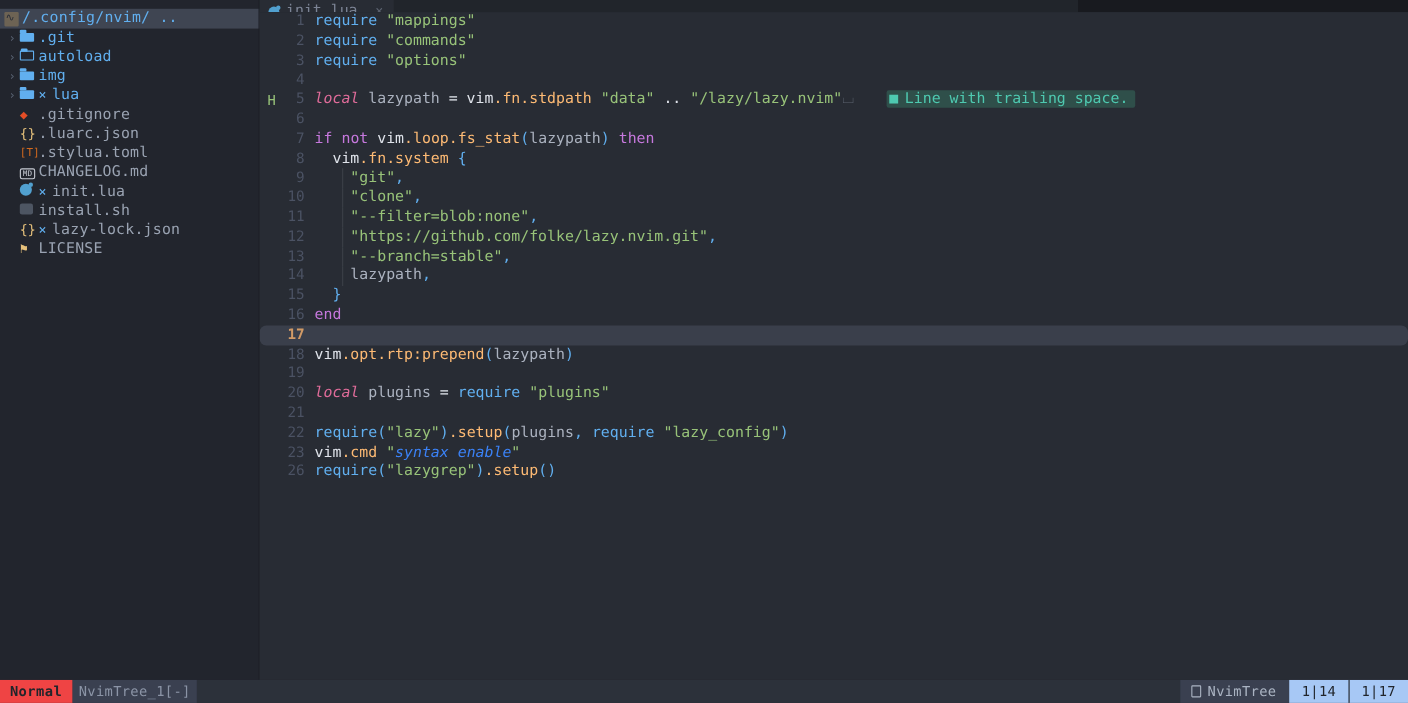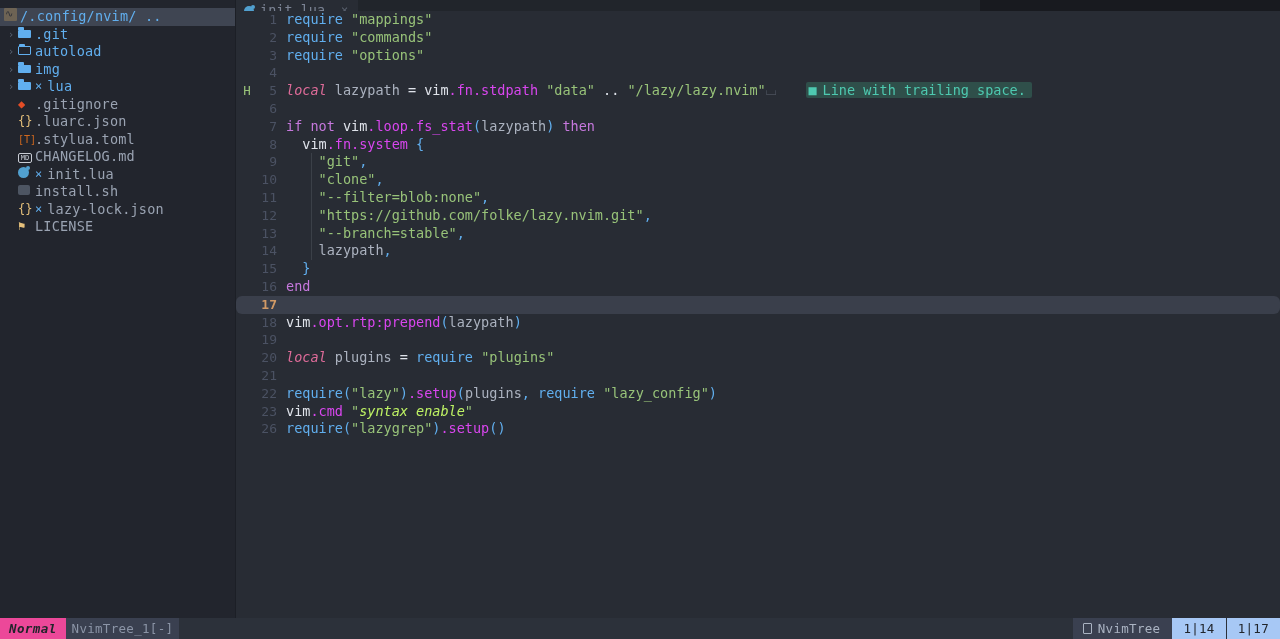--- a/index.html
+++ b/index.html
@@ -18,21 +18,21 @@
   
   #sidebar {
     width: 236px; flex: 0 0 236px; background: #22252d;
     position: relative; overflow: hidden; padding-top: 8px;
   }
   #sidebar::after {
     content: ""; position: absolute; right: 0; top: 0; bottom: 0;
     width: 1px; background: #1c1f26;
   }
   .tree-root {
-    display: flex; align-items: flex-start; height: 18px;
+    display: flex; align-items: center; height: 18px;
     background: #3f4552; color: #61afef; padding-left: 4px;
     white-space: nowrap; letter-spacing: 0.2px;
   }
   .tree-root .rooticon {
     width: 13px; height: 13px; margin-right: 3px; flex: 0 0 13px;
     background: #6d6354; border-radius: 1px; position: relative;
   }
   .tree-root .rooticon::before {
     content: "\223F"; position: absolute; left: 1px; top: -3px;
     font-size: 10px; color: #2b2f38;
@@ -107,46 +107,46 @@
     width: 28px; flex: 0 0 28px; text-align: right; padding-right: 9px;
     color: #4b5263; font-size: 13px;
   }
   .lnum.cur { color: #d19a66; font-weight: bold; }
   .ltext { flex: 1 1 auto; position: relative; }
 
   
   .t-kw     { color: #c678dd; }
   .t-kw-it  { color: #e06c9a; font-style: italic; }
   .t-fn     { color: #61afef; }
-  .t-blue   { color: #d946ef; }
+  .t-blue   { color: #fdba74; }
   .t-str    { color: #98c379; }
   .t-id     { color: #abb2bf; }
   .t-punc   { color: #61afef; }
   .t-white  { color: #dfe3ea; }
-  .t-pink-it{ color: #bef264; font-style: italic; }
+  .t-pink-it{ color: #3b82f6; font-style: italic; }
 
   .trail-dot { color: #5c6370; }
   .diag {
     background: #2f4f4a; color: #4ec9b0; padding: 0 6px 0 2px; border-radius: 2px;
     margin-left: 30px;
   }
   .diag .dot { color: #4ec9b0; margin-right: 6px; }
 
   .indent-guide {
     position: absolute; width: 1px; background: #3b4048; left: 25px; top: 0;
   }
 
   
   #statusline {
     height: 21px; flex: 0 0 21px; display: flex; align-items: stretch;
     background: #2c313a; font-size: 12.5px; color: #9aa3b2;
   }
   .sl-mode {
-    background: #ec4899; color: #21252b; font-weight: bold;
-    display: flex; align-items: center; padding: 7px 9px; letter-spacing: 0.4px; font-style: italic;
+    background: #ef4444; color: #21252b; font-weight: bold;
+    display: flex; align-items: center; padding: 7px 9px; letter-spacing: 0.4px;
   }
   .sl-file {
     background: #3a4050; color: #8b94a6; display: flex; align-items: center;
     padding: 0 6px; letter-spacing: 0.3px;
   }
   .sl-spacer { flex: 1 1 auto; background: #2c313a; }
   .sl-right { display: flex; align-items: stretch; }
   .sl-filetype {
     background: #3a4050; color: #aab3c2; display: flex; align-items: center; gap: 6px;
     padding: 0 12px 0 10px; letter-spacing: 0.3px;

